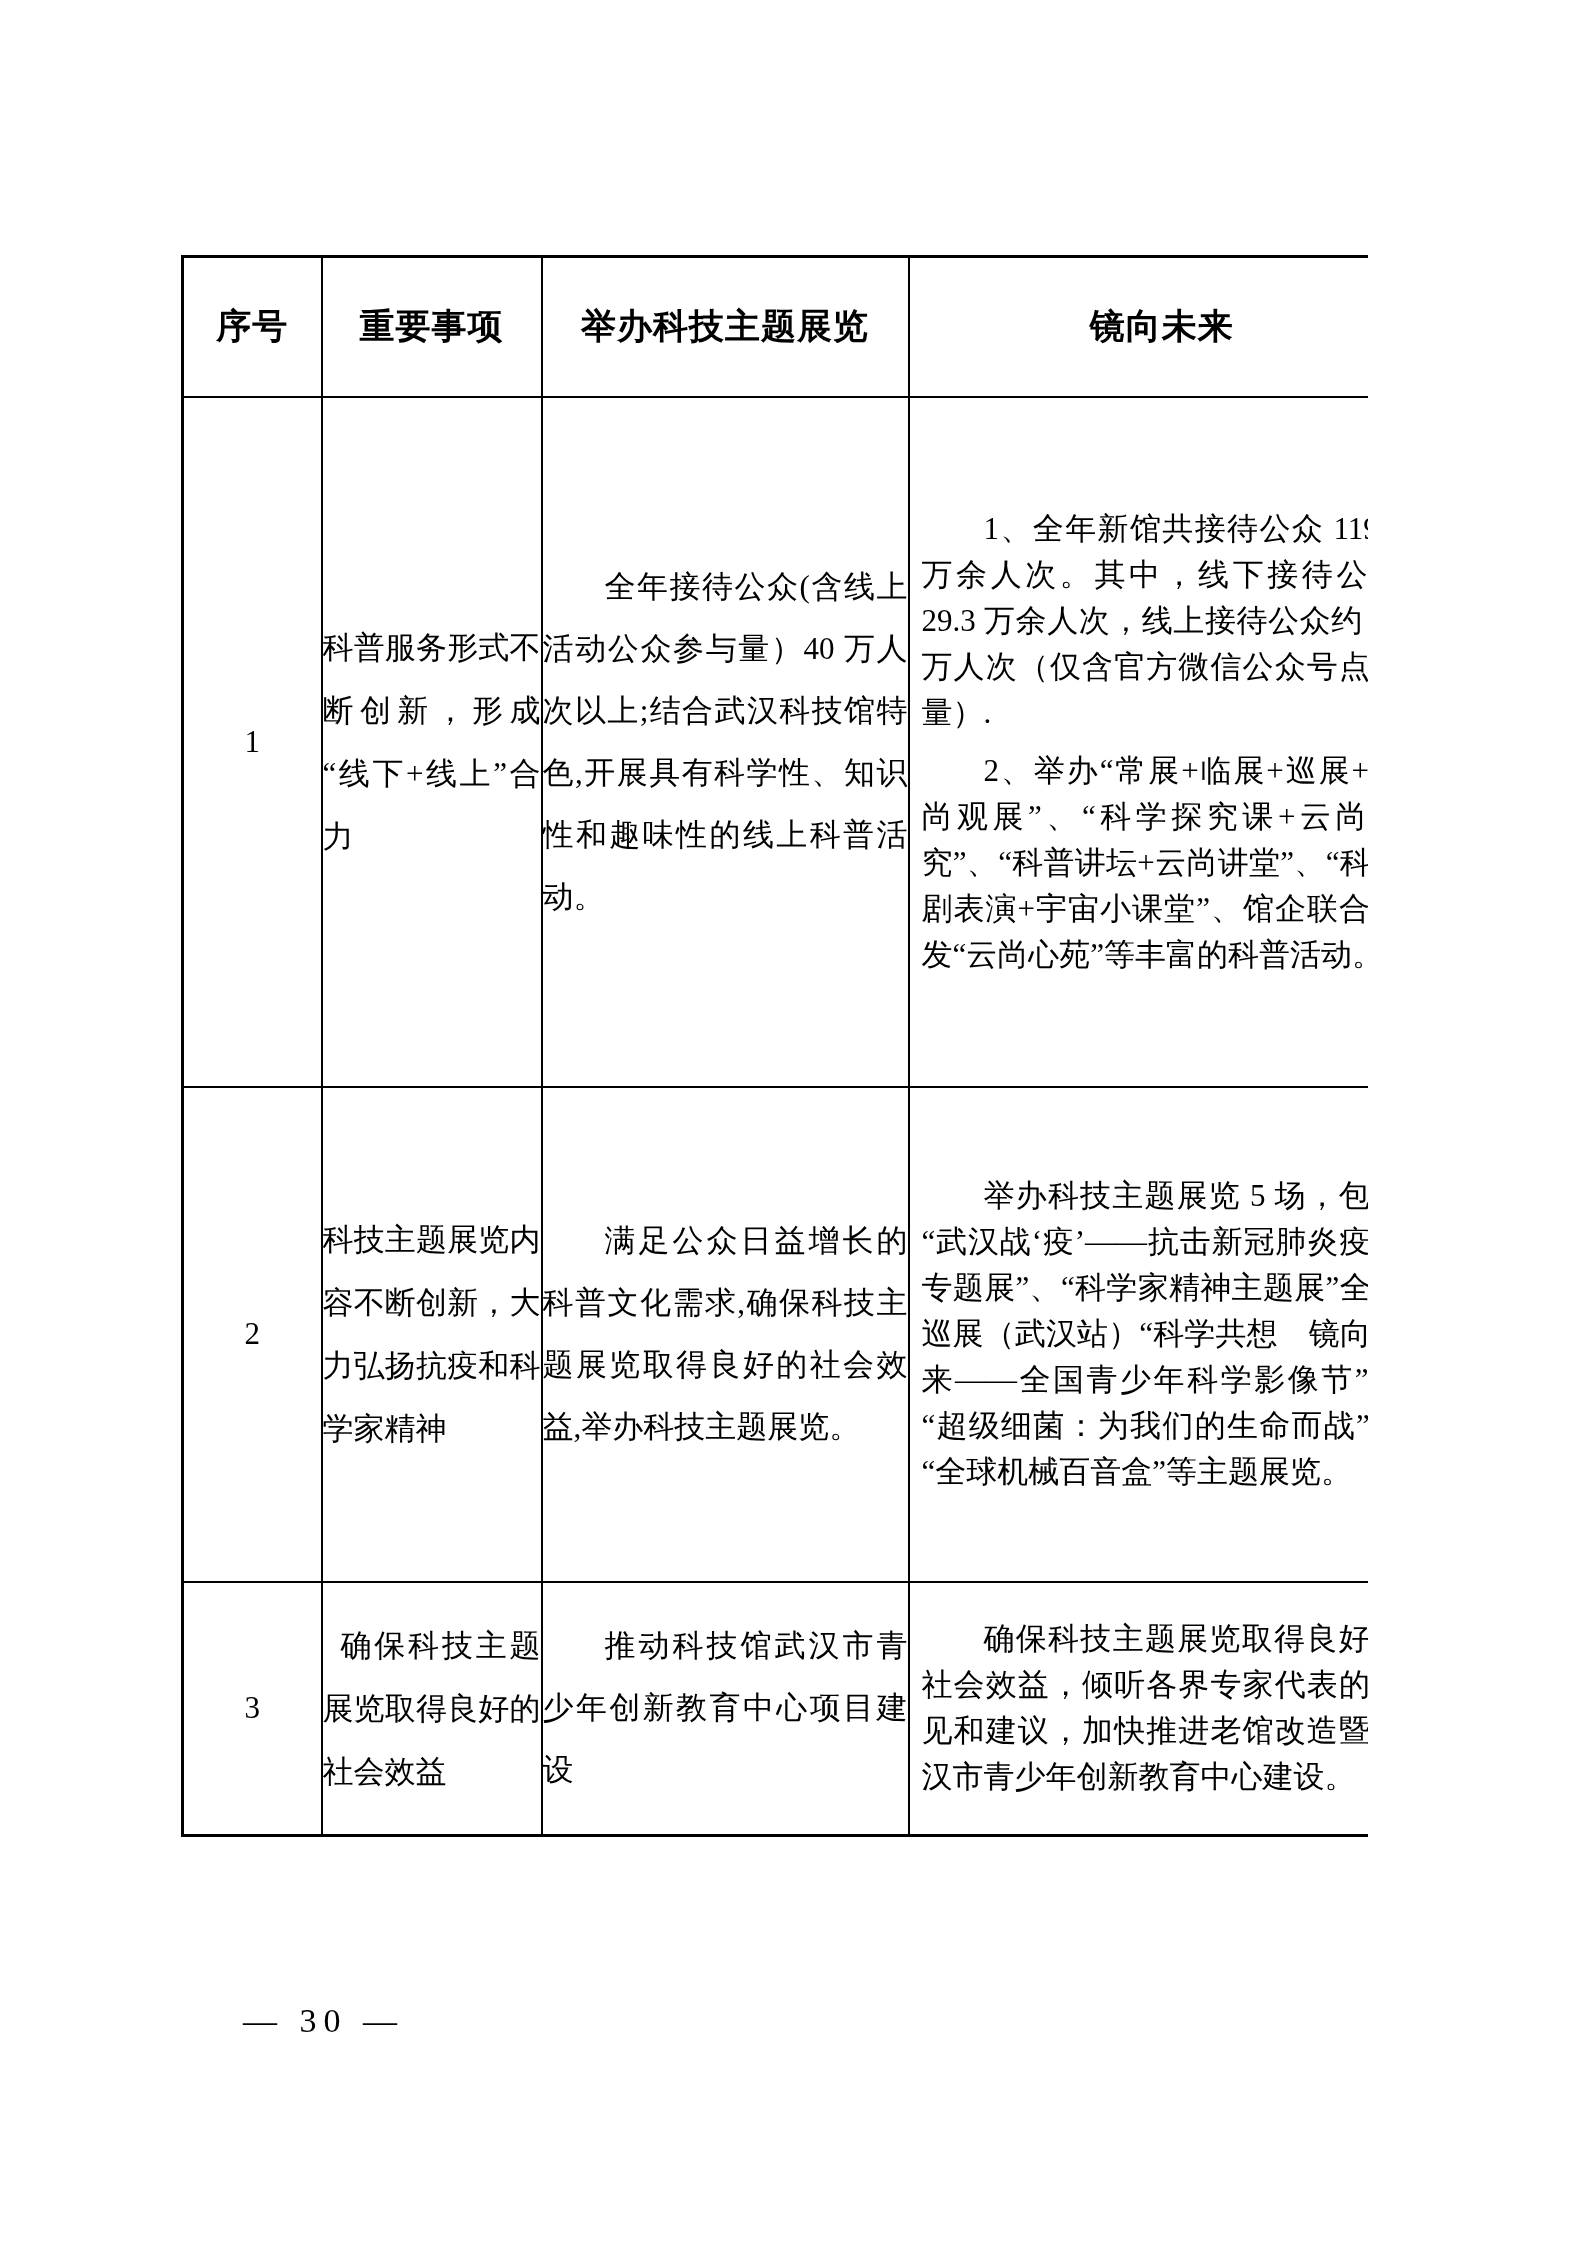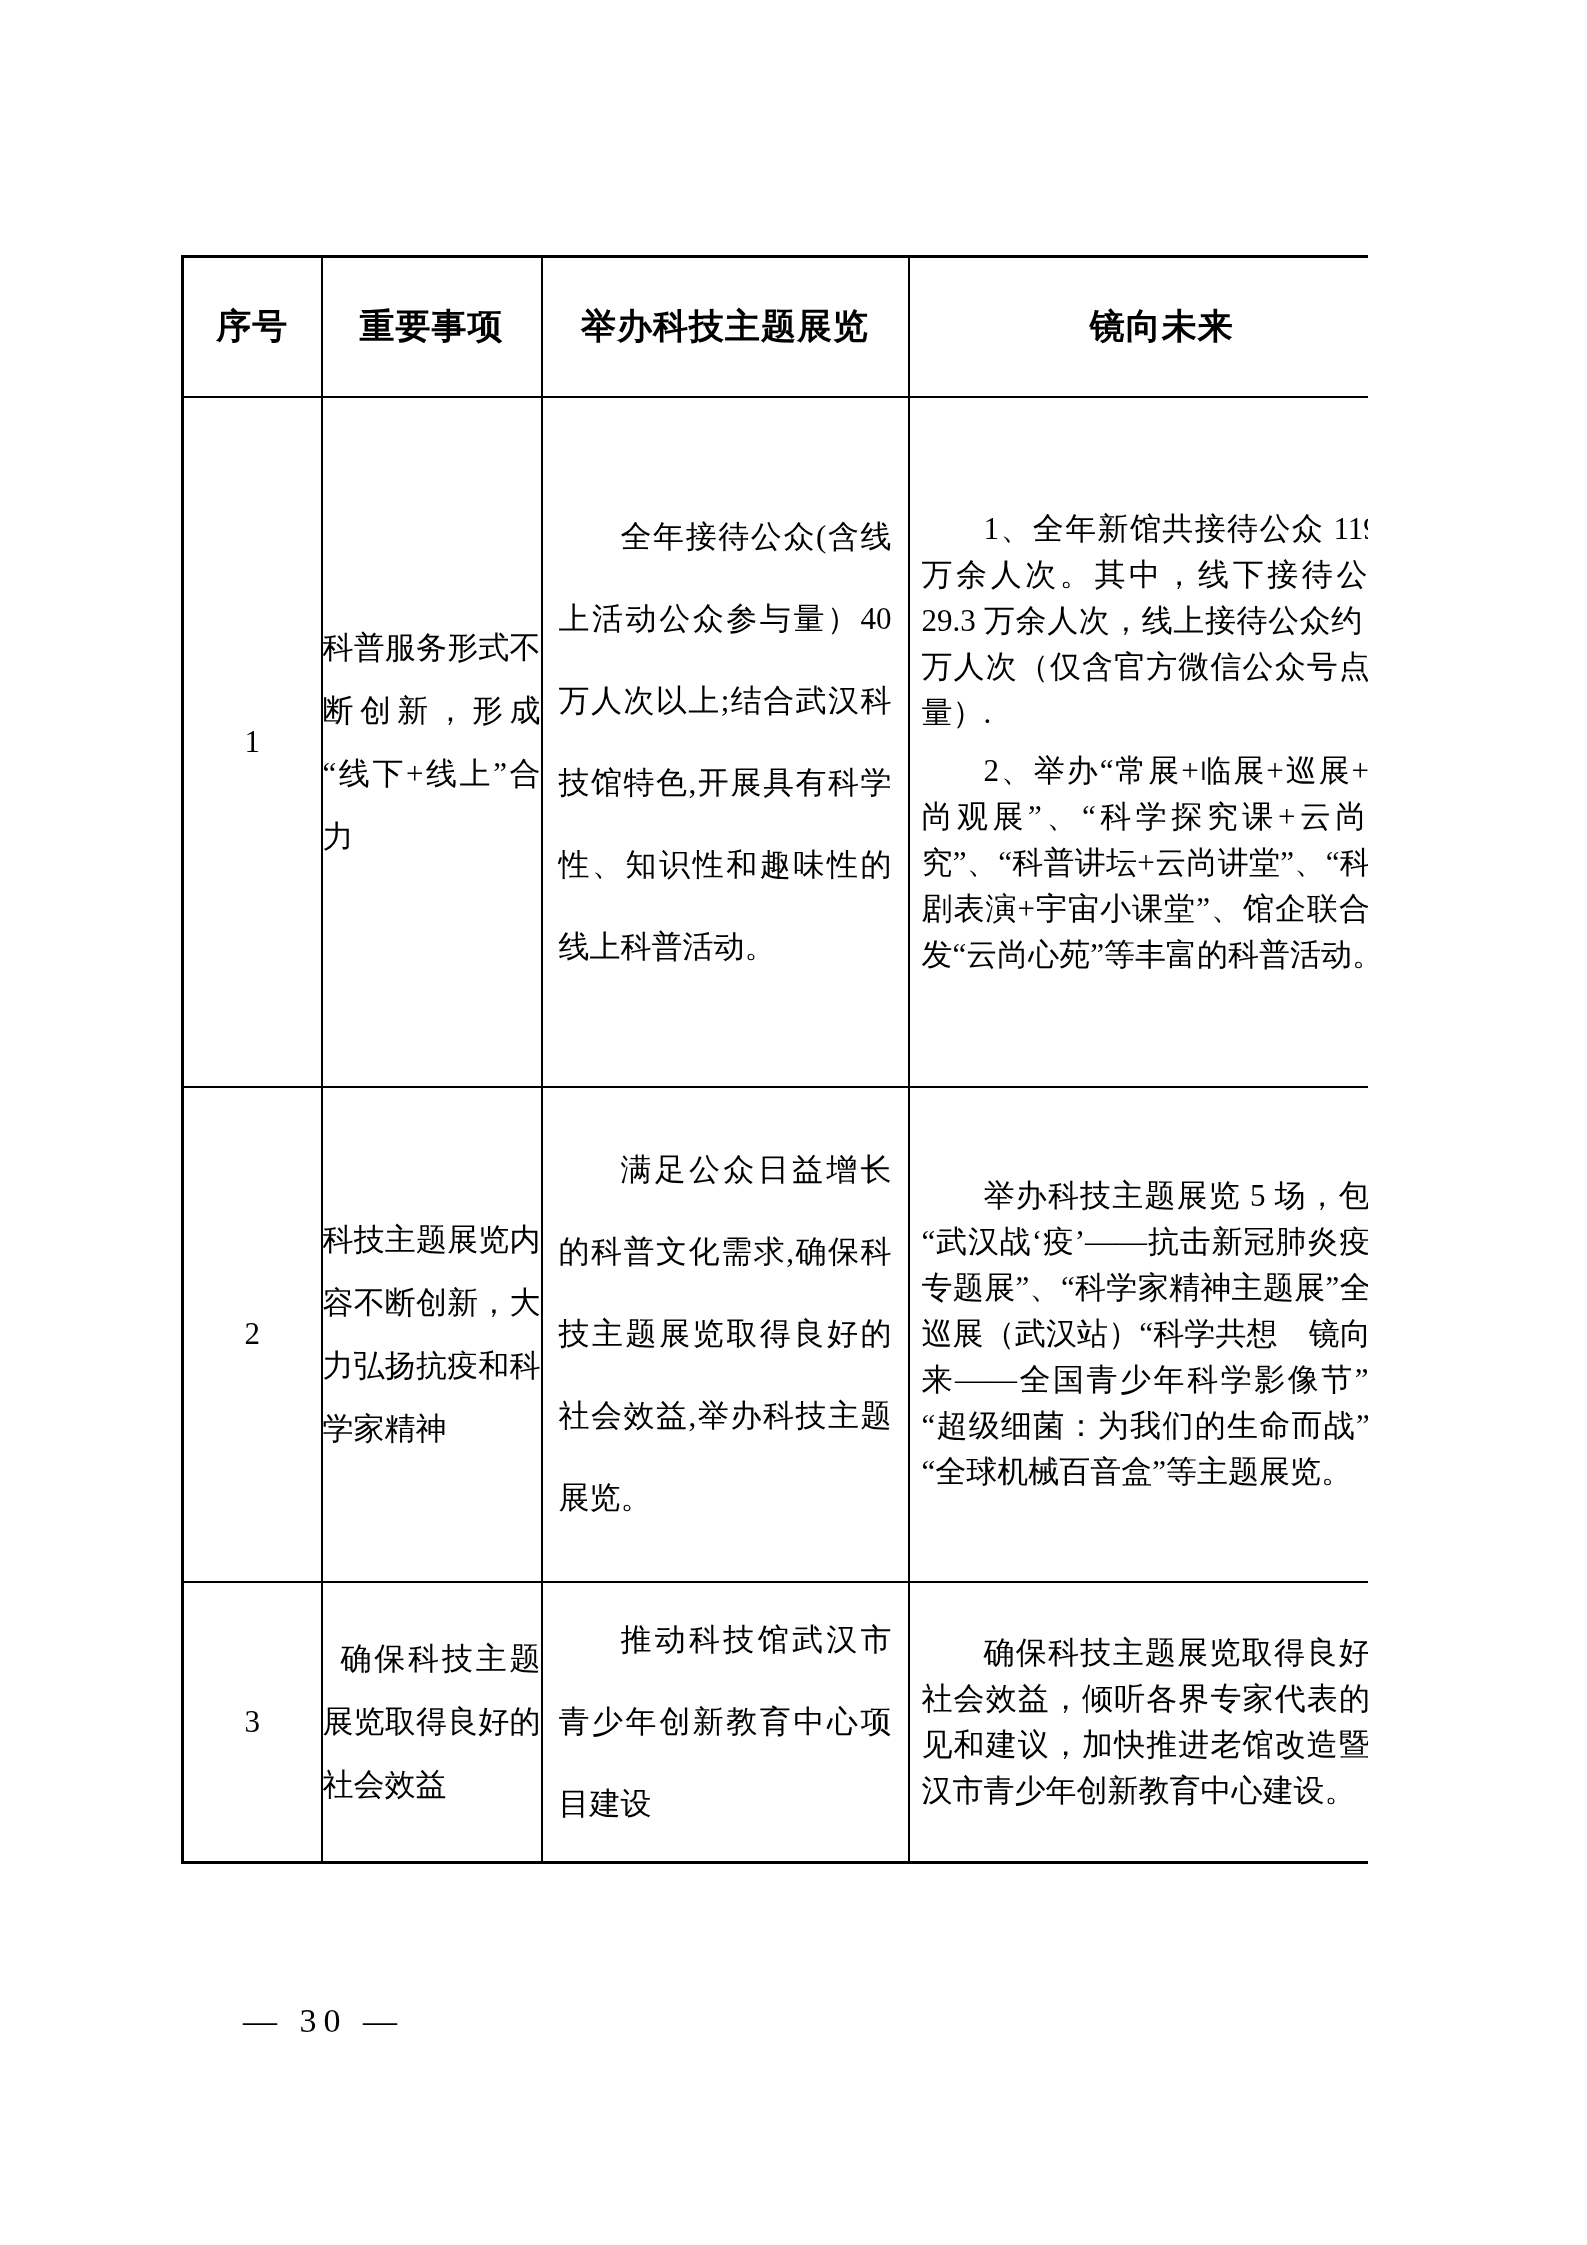--- a/index.html
+++ b/index.html
@@ -50,22 +50,22 @@
   .col-item { padding: 0 18px; }
   .col-item p {
     margin: 0;
     line-height: 63px;
     text-align: justify;
     text-justify: inter-character;
     font-family: Liberation Serif, serif;
   }
   .col-content { padding: 0 15px; }
   .col-content p {
-    margin: 16px;
-    line-height: 82px;
+    margin: 0;
+    line-height: 62px;
     text-align: justify;
     text-justify: inter-character;
     text-indent: 62px;
   }
   .col-completion {
     vertical-align: top;
     padding: 5px 13px 0 13px;
   }
   .col-completion p {
     margin: 12px;

